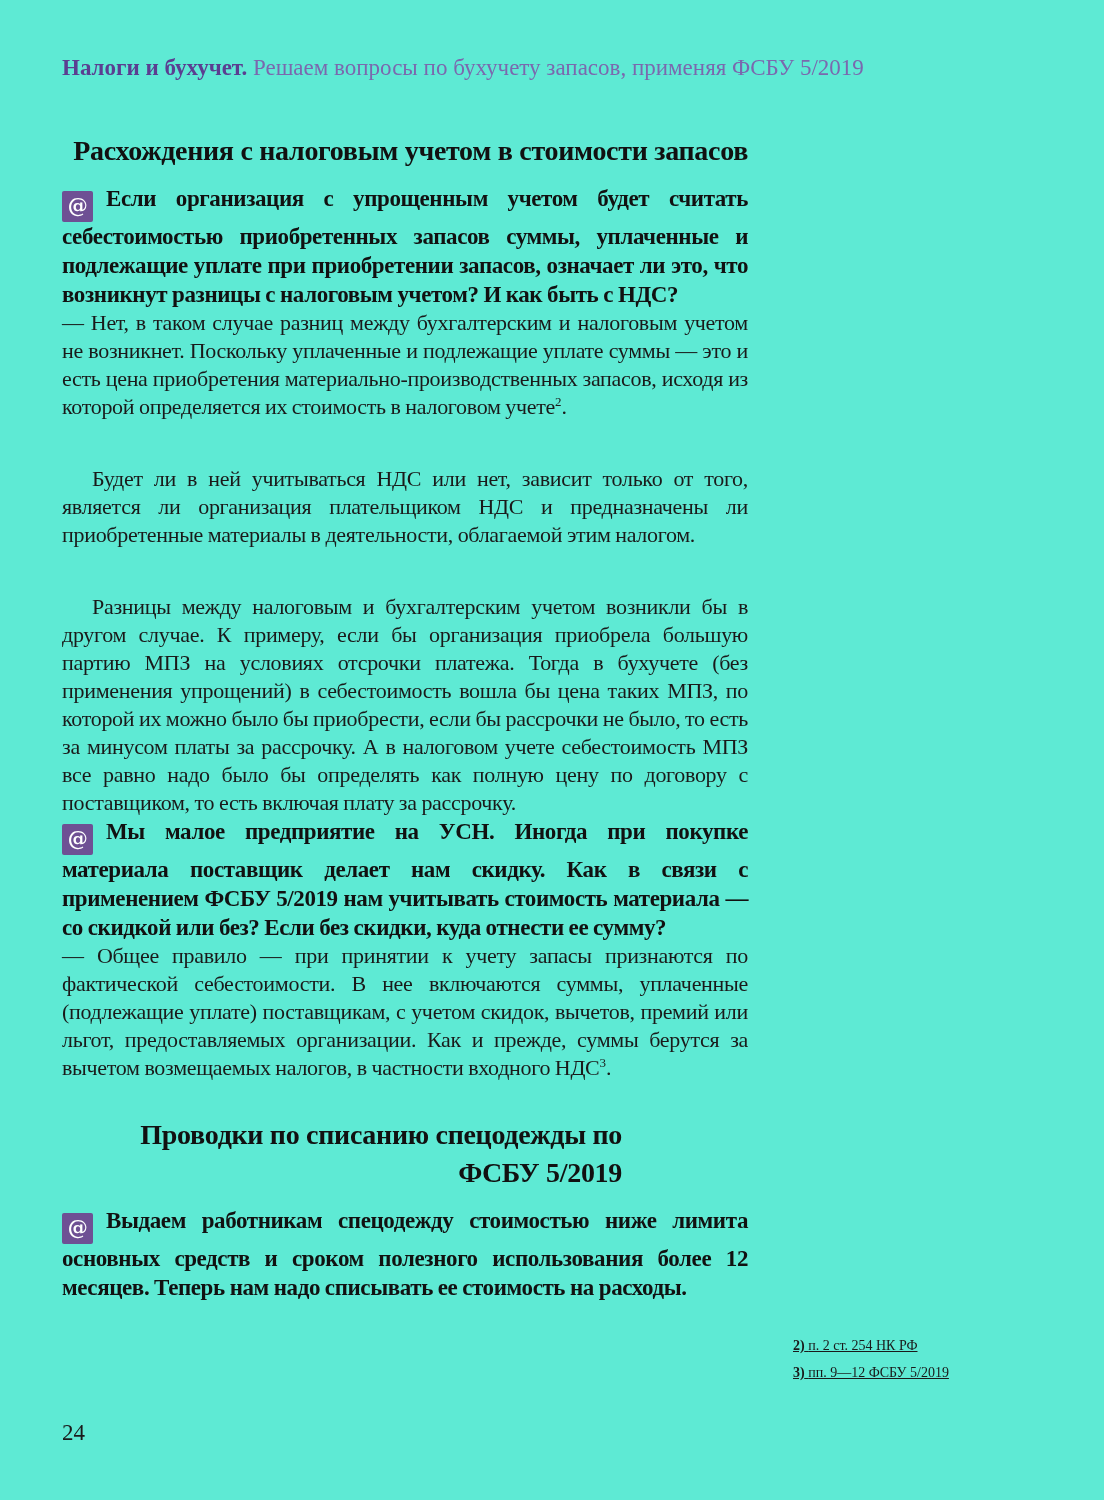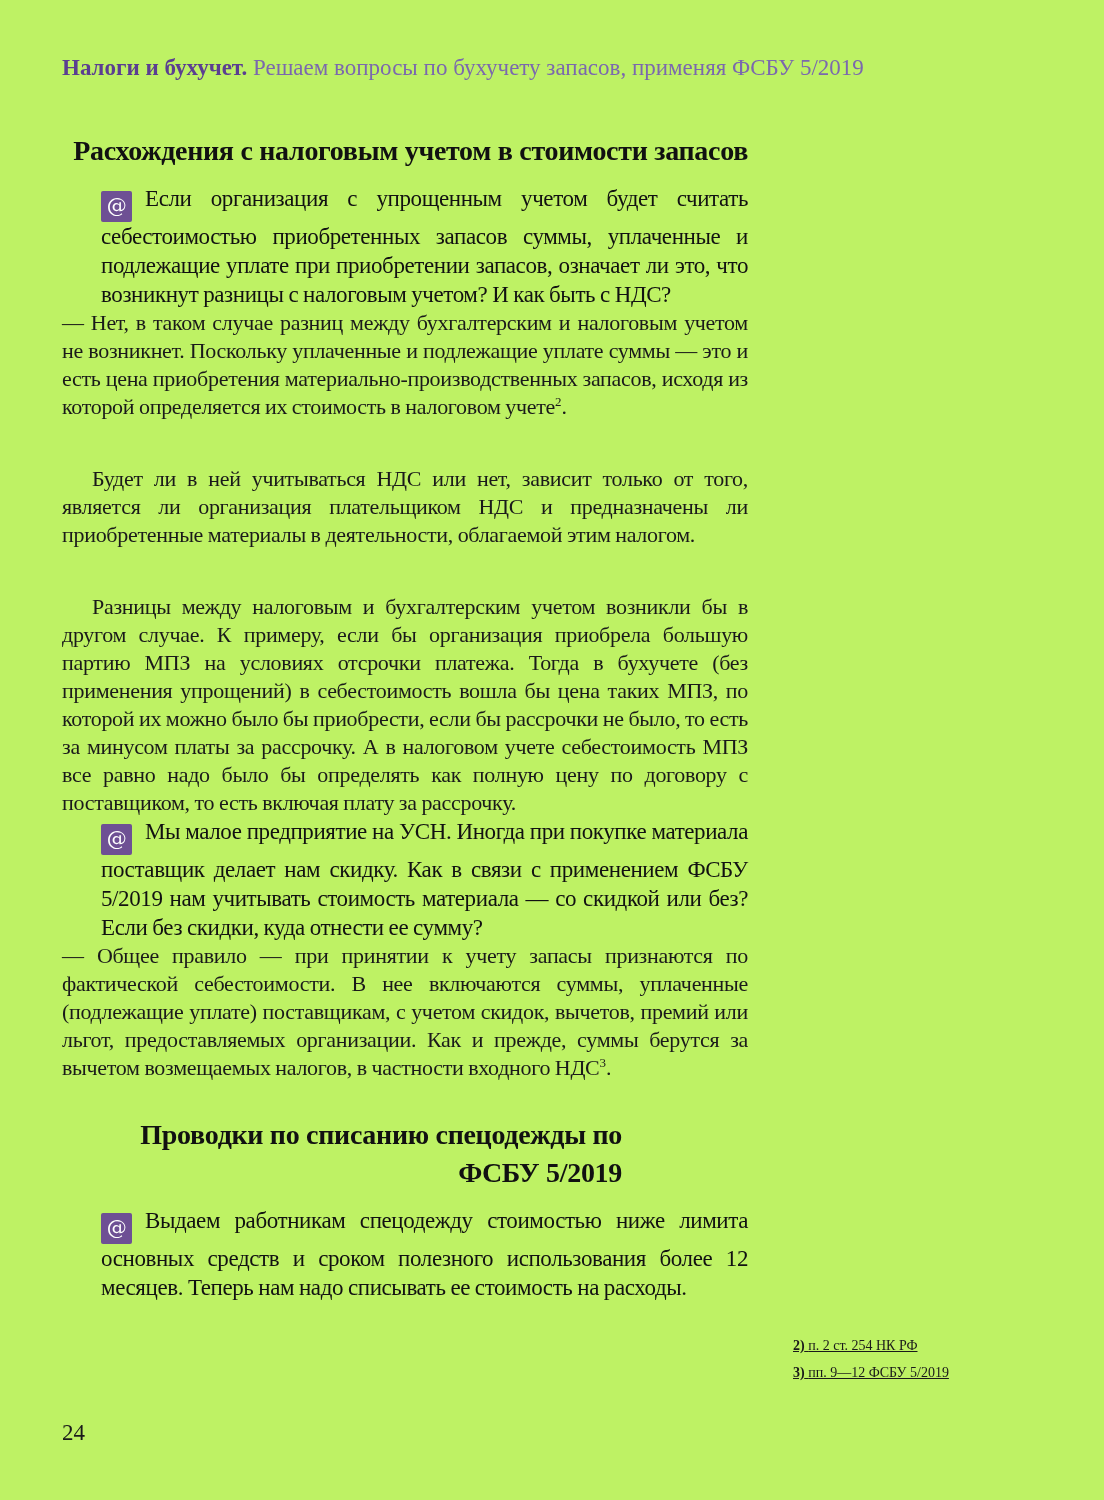--- a/index.html
+++ b/index.html
@@ -1,20 +1,20 @@
 <!DOCTYPE html>
 <html lang="ru"><head>
 <meta charset="utf-8">
 <style>
   html, body { margin: 0; padding: 0; background: #ffffff; }
   .page {
     position: relative;
     width: 1104px;
     height: 1500px;
-    background: #bef264;
+    background: #5eead4;
     overflow: hidden;
     font-family: "Liberation Serif", "DejaVu Serif", serif;
     color: #1a1a1a;
   }
   
   .runhead {
     position: absolute;
     left: 62px;
     top: 54px;
     width: 1010px;
@@ -39,28 +39,27 @@
     font-weight: 700;
     color: #111111;
     letter-spacing: -0.3px;
     text-align: right;
   }
   .section + .section h2.section-title { margin-top: 34px; }
   .narrow-title { max-width: 560px; }
 
   p { margin: 0; }
   .question {
-    font-weight: 400;
+    font-weight: 700;
     font-size: 23px;
     line-height: 29px;
     text-align: justify;
     letter-spacing: -0.4px;
     word-spacing: -0.5px;
     color: #111111;
-    margin-left: 39px;
   }
   .answer, .para {
     font-size: 22px;
     line-height: 28px;
     text-align: justify;
     letter-spacing: -0.3px;
     word-spacing: -0.5px;
   }
   .para { text-indent: 30px; margin-top: 44px; }
 

